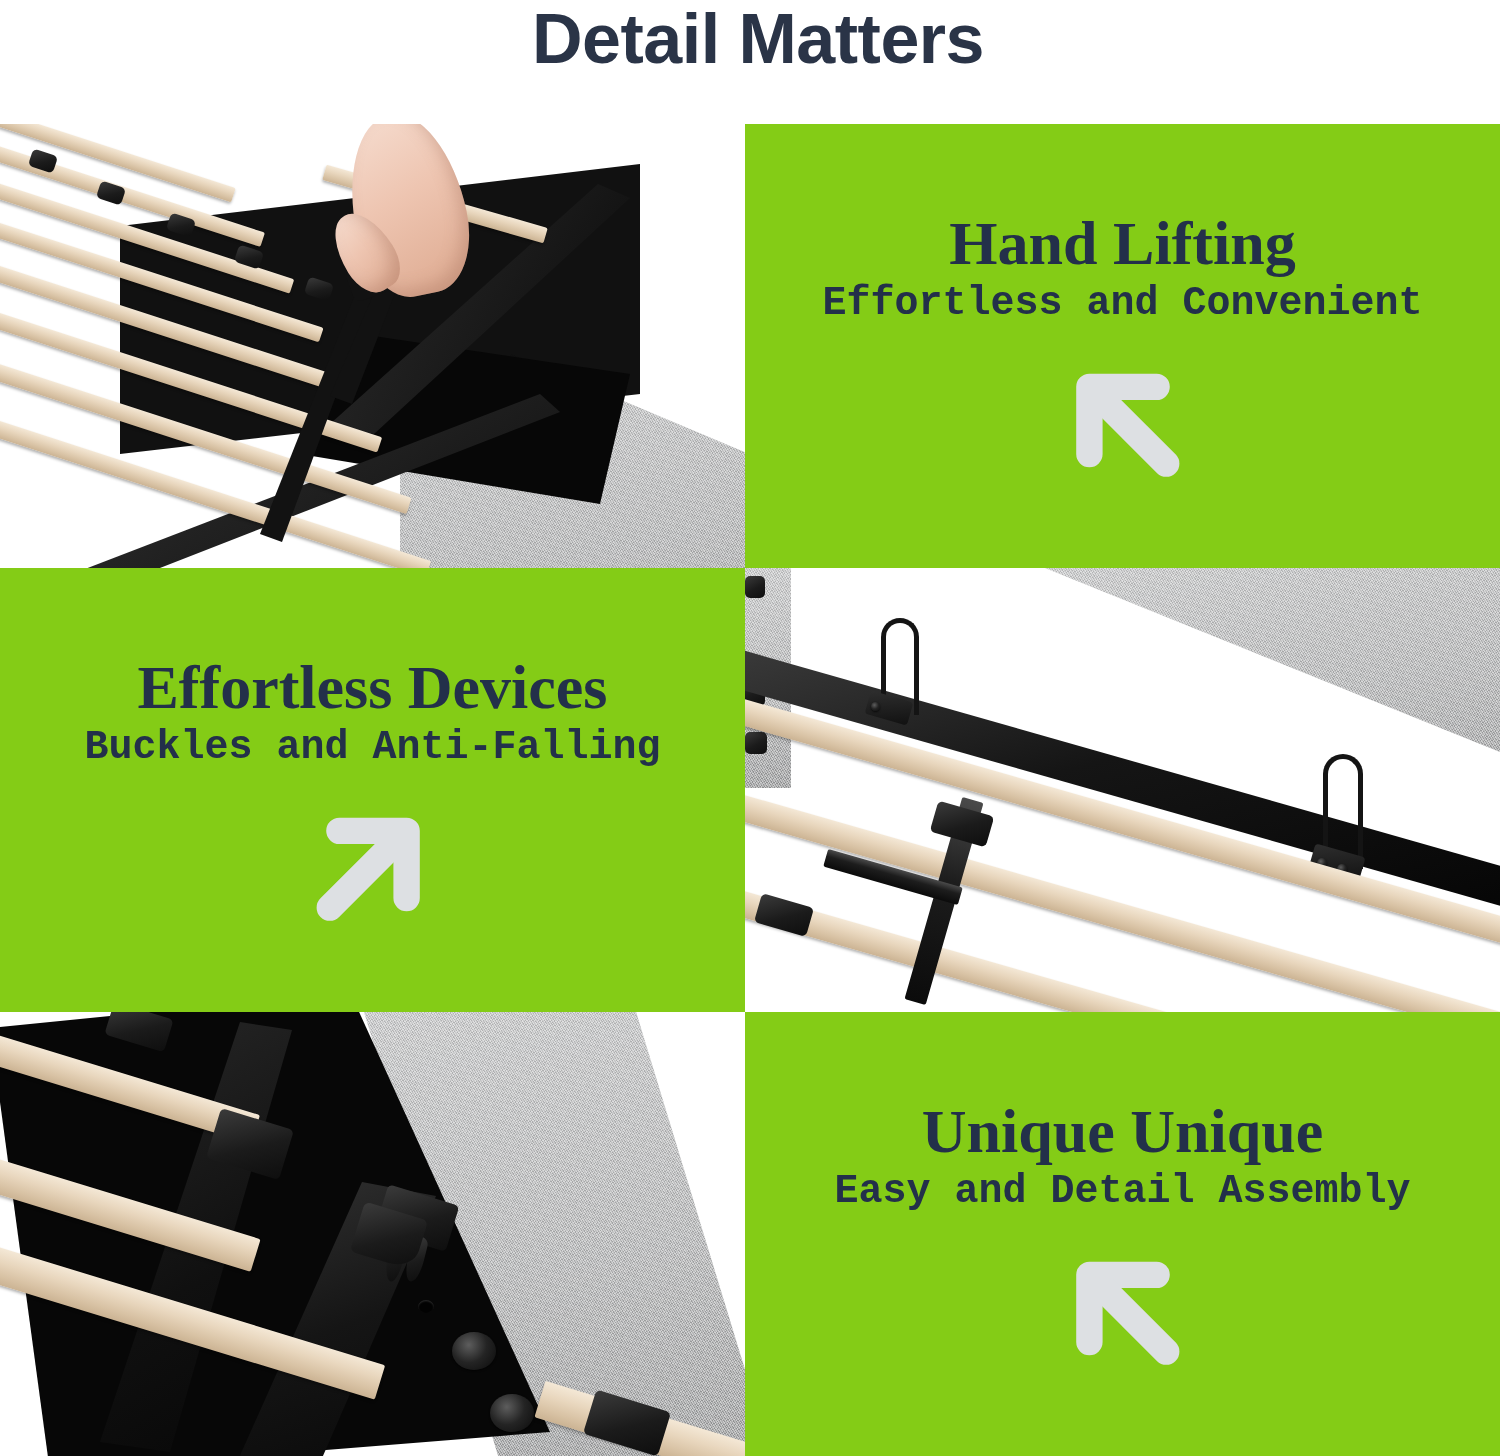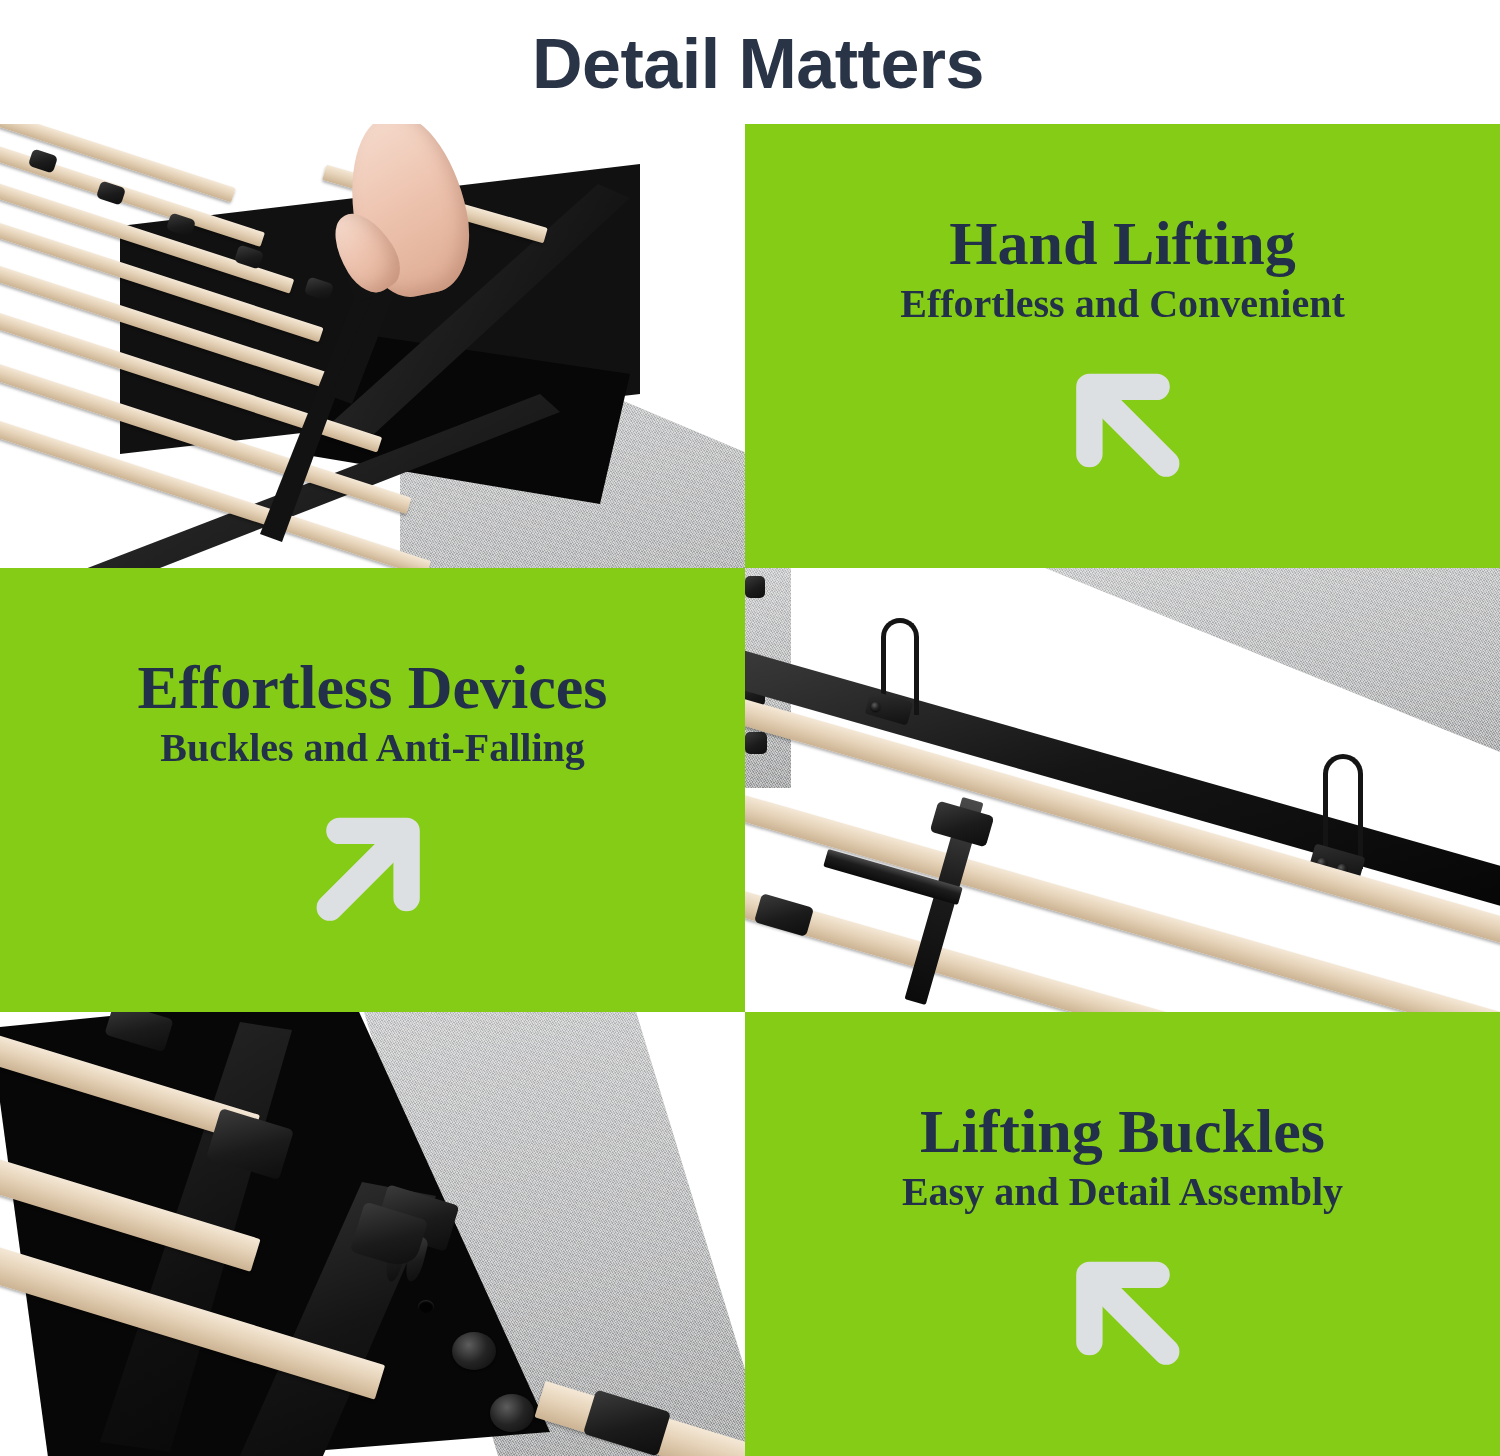--- a/index.html
+++ b/index.html
@@ -12,21 +12,21 @@
     height: 1456px;
     font-family: "Liberation Sans", sans-serif;
     overflow: hidden;
     position: relative;
   }
 
   
   .header {
     height: 124px;
     display: flex;
-    align-items: center;
+    align-items: flex-start;
     justify-content: center;
     background: #ffffff;
     margin-left: 16px;
   }
   .page-title {
     font-family: "Liberation Sans", sans-serif;
     font-weight: 700;
     font-size: 70px;
     letter-spacing: -0.5px;
     color: #2a3447;
@@ -62,21 +62,21 @@
   .feature-title {
     font-family: "Liberation Serif", serif;
     font-weight: 700;
     font-size: 62px;
     line-height: 1.05;
     color: #23304a;
     margin: 0 0 6px 0;
     white-space: nowrap;
   }
   .feature-sub {
-    font-family: Liberation Serif, serif;
+    font-family: Liberation Mono, monospace;
     font-weight: 700;
     font-size: 40px;
     line-height: 1.1;
     color: #23304a;
     margin: 0;
     white-space: nowrap;
   }
   .arrow-wrap {
     margin-top: 34px;
     display: flex;
@@ -302,21 +302,21 @@
       <div class="clip" style="left:588px;top:388px;width:78px;height:46px;transform:rotate(17deg);"></div>
 
       <div class="clip" style="left:388px;top:218px;width:16px;height:52px;border-radius:8px 8px 50% 50%;transform:rotate(12deg);"></div>
       <div class="clip" style="left:408px;top:224px;width:16px;height:46px;border-radius:8px 8px 50% 50%;transform:rotate(14deg);"></div>
       <div class="clip" style="left:356px;top:198px;width:66px;height:52px;border-radius:6px 6px 40% 10%;transform:rotate(17deg);"></div>
     </div>
   </div>
 
   <div class="cell info">
     <div class="info-inner">
-      <div class="feature-title">Lifting Buckles</div>
+      <div class="feature-title">Unique Unique</div>
       <div class="feature-sub">Easy and Detail Assembly</div>
       <div class="arrow-wrap">
         <svg width="120" height="120" viewBox="0 0 100 100">
           <g fill="none" stroke="#dde0e3" stroke-width="22" stroke-linecap="round" stroke-linejoin="round">
             <path d="M22 78 L22 22 L78 22"></path>
             <path d="M24 24 L86 86"></path>
           </g>
         </svg>
       </div>
     </div>

